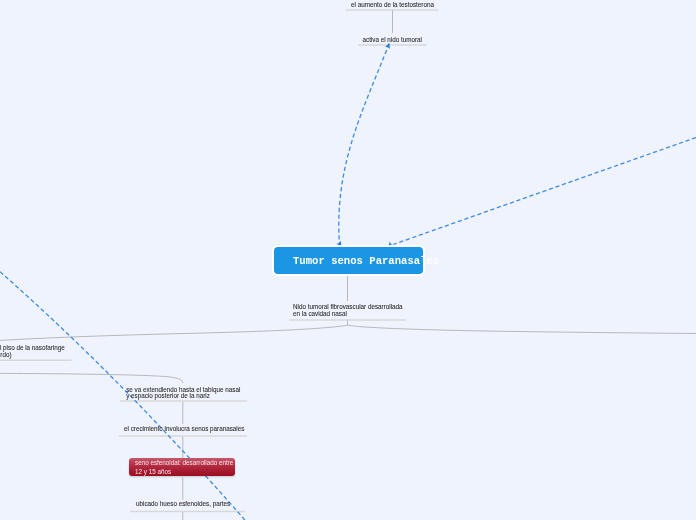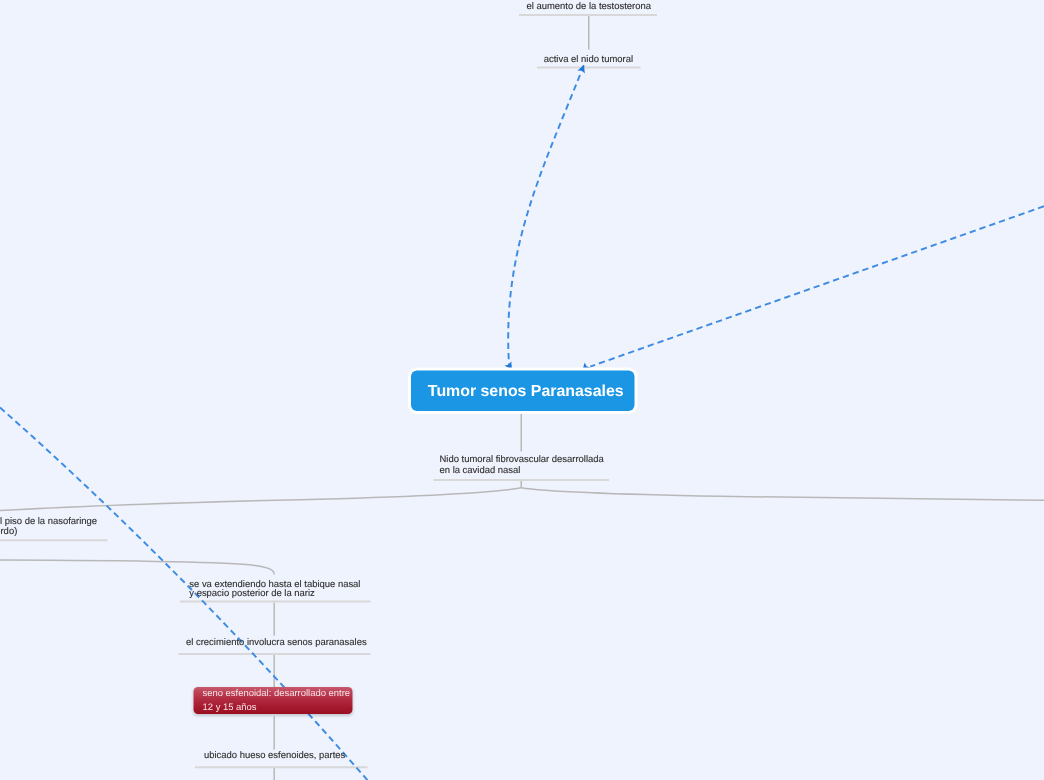--- a/index.html
+++ b/index.html
@@ -6,21 +6,21 @@
   html,body{margin:0;padding:0;}
   body{width:696px;height:520px;overflow:hidden;background:#eff3fd;
        font-family:"Liberation Sans",sans-serif;}
   #canvas{position:relative;width:696px;height:520px;overflow:hidden;}
   svg.links{position:absolute;left:0;top:0;width:696px;height:520px;}
   .node{position:absolute;white-space:nowrap;}
   .plain{color:#2e2e2e;-webkit-text-stroke:0.08px #2e2e2e;font-size:6.3px;
          line-height:6.4px;white-space:pre-line;}
   .central{background:#1a96e5;color:#fff;font-weight:bold;font-size:10.6px;
            border-radius:4px;box-shadow:0 0 0 2px #fff;text-align:center;
-           box-sizing:border-box;padding-left:4px;}
+           box-sizing:border-box;padding-left:19px;font-family:Liberation Mono, monospace;}
   .redbox{background:linear-gradient(180deg,#c65a6e 0%,#bd4257 18%,#b22b40 45%,
           #a4172d 78%,#99101f 100%);color:#f7e6e9;font-size:6.3px;line-height:8.6px;
           border-radius:3px;white-space:pre-line;box-shadow:0 1px 2px rgba(0,0,0,.18);
           box-sizing:border-box;padding-left:6px;padding-top:1px;}
 </style>
 </head>
 <body style="background: rgb(239, 243, 253);">
 
 <div id="canvas">
 

